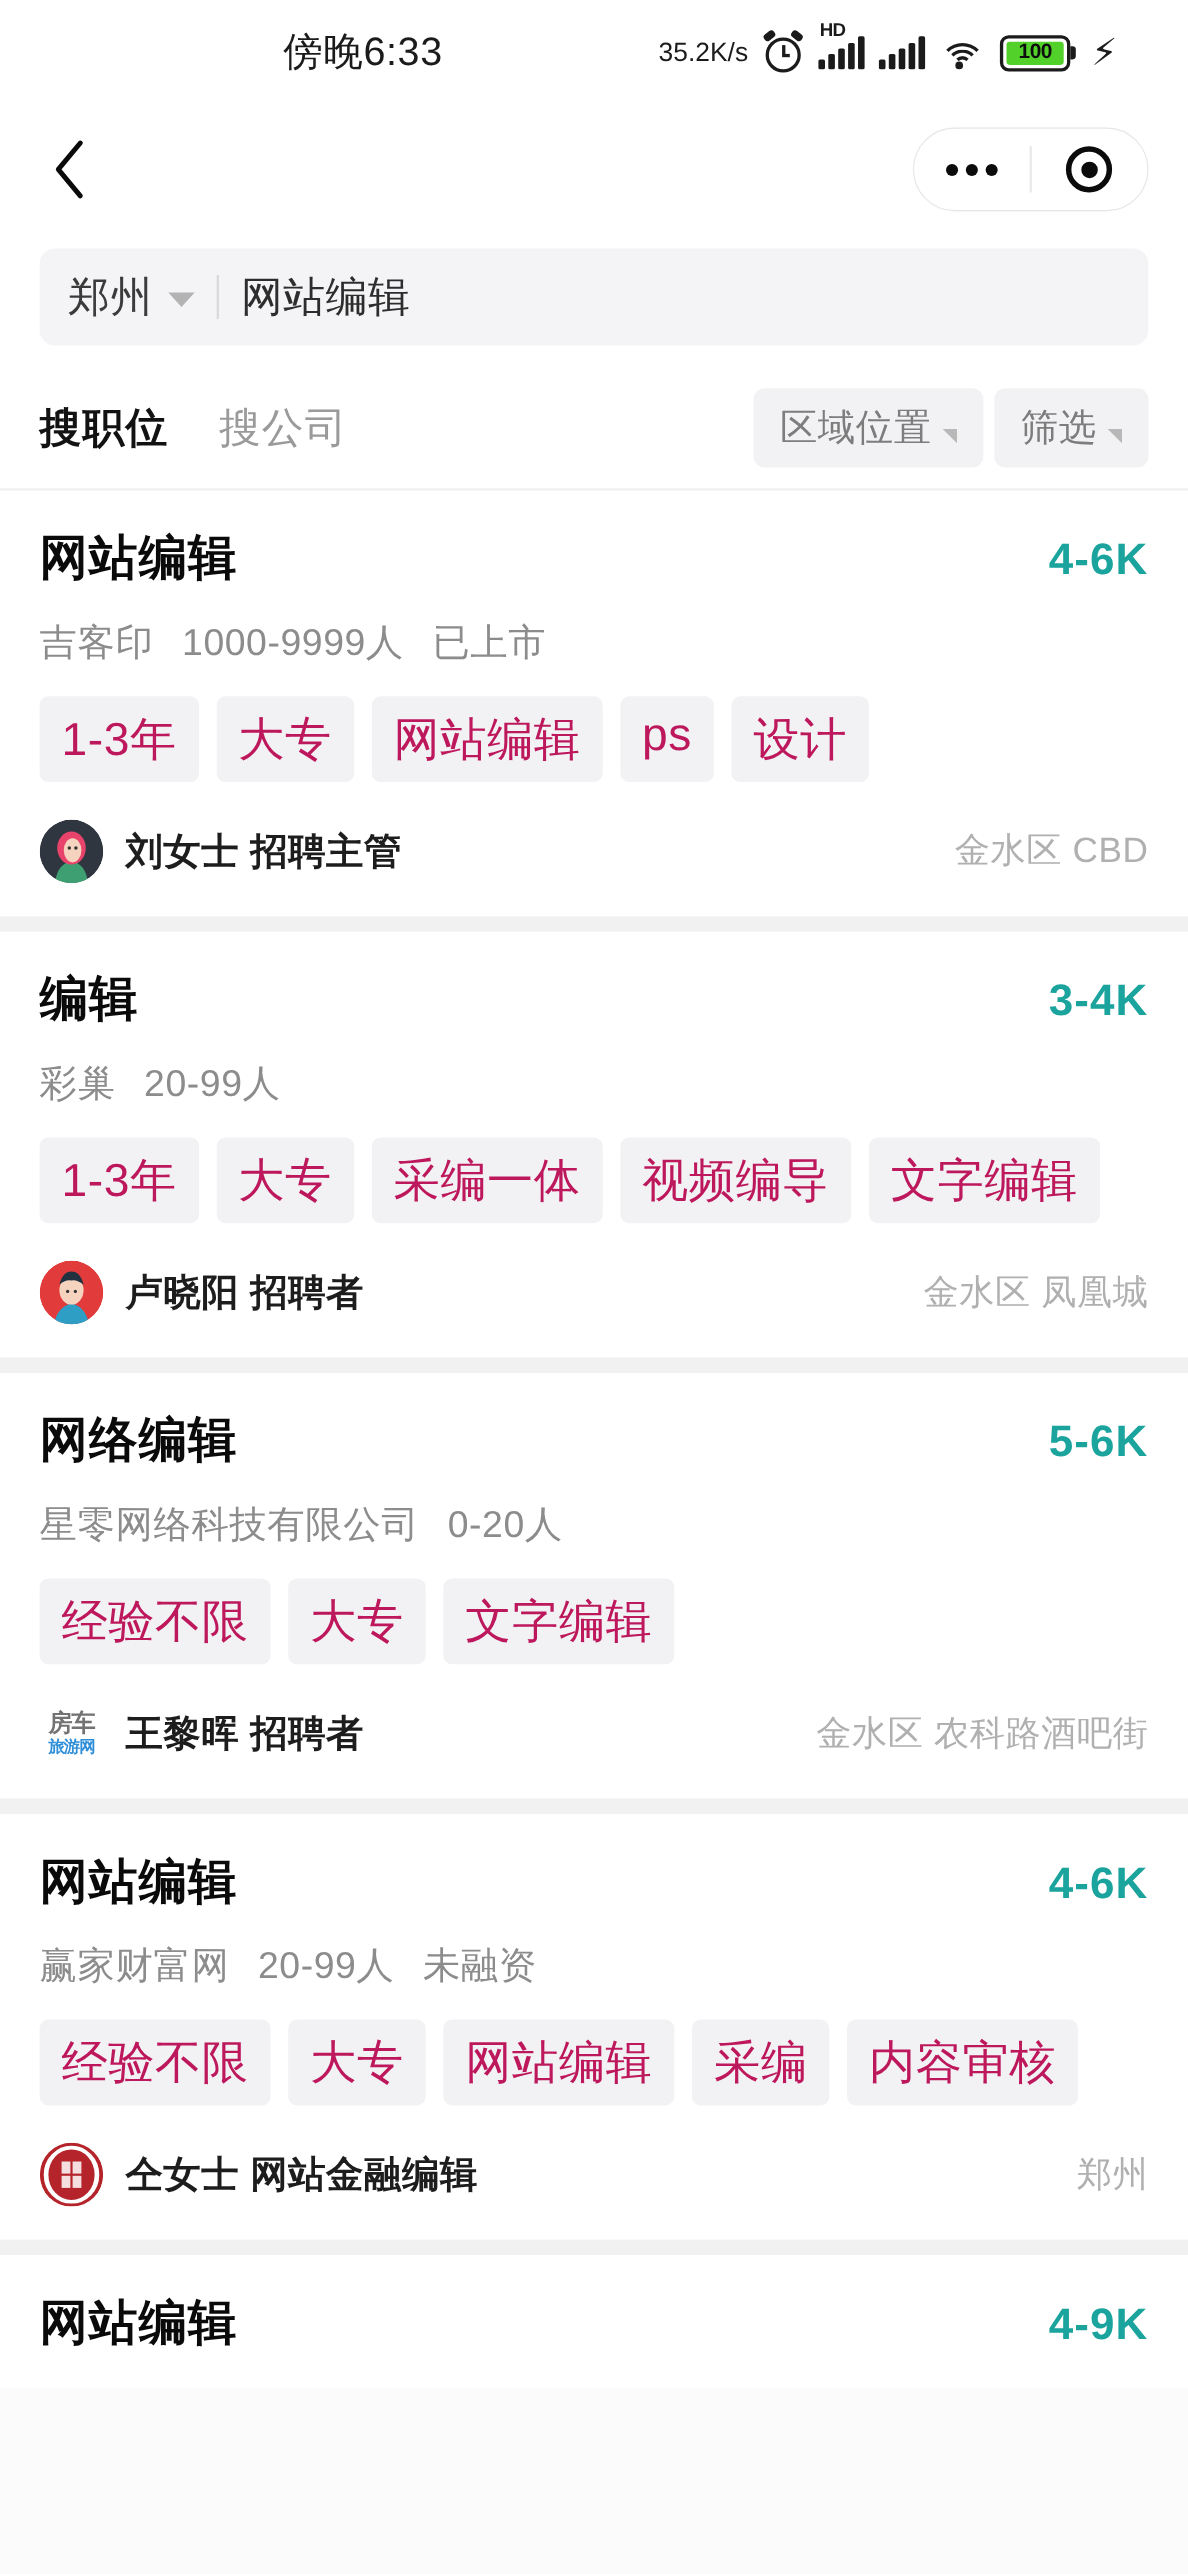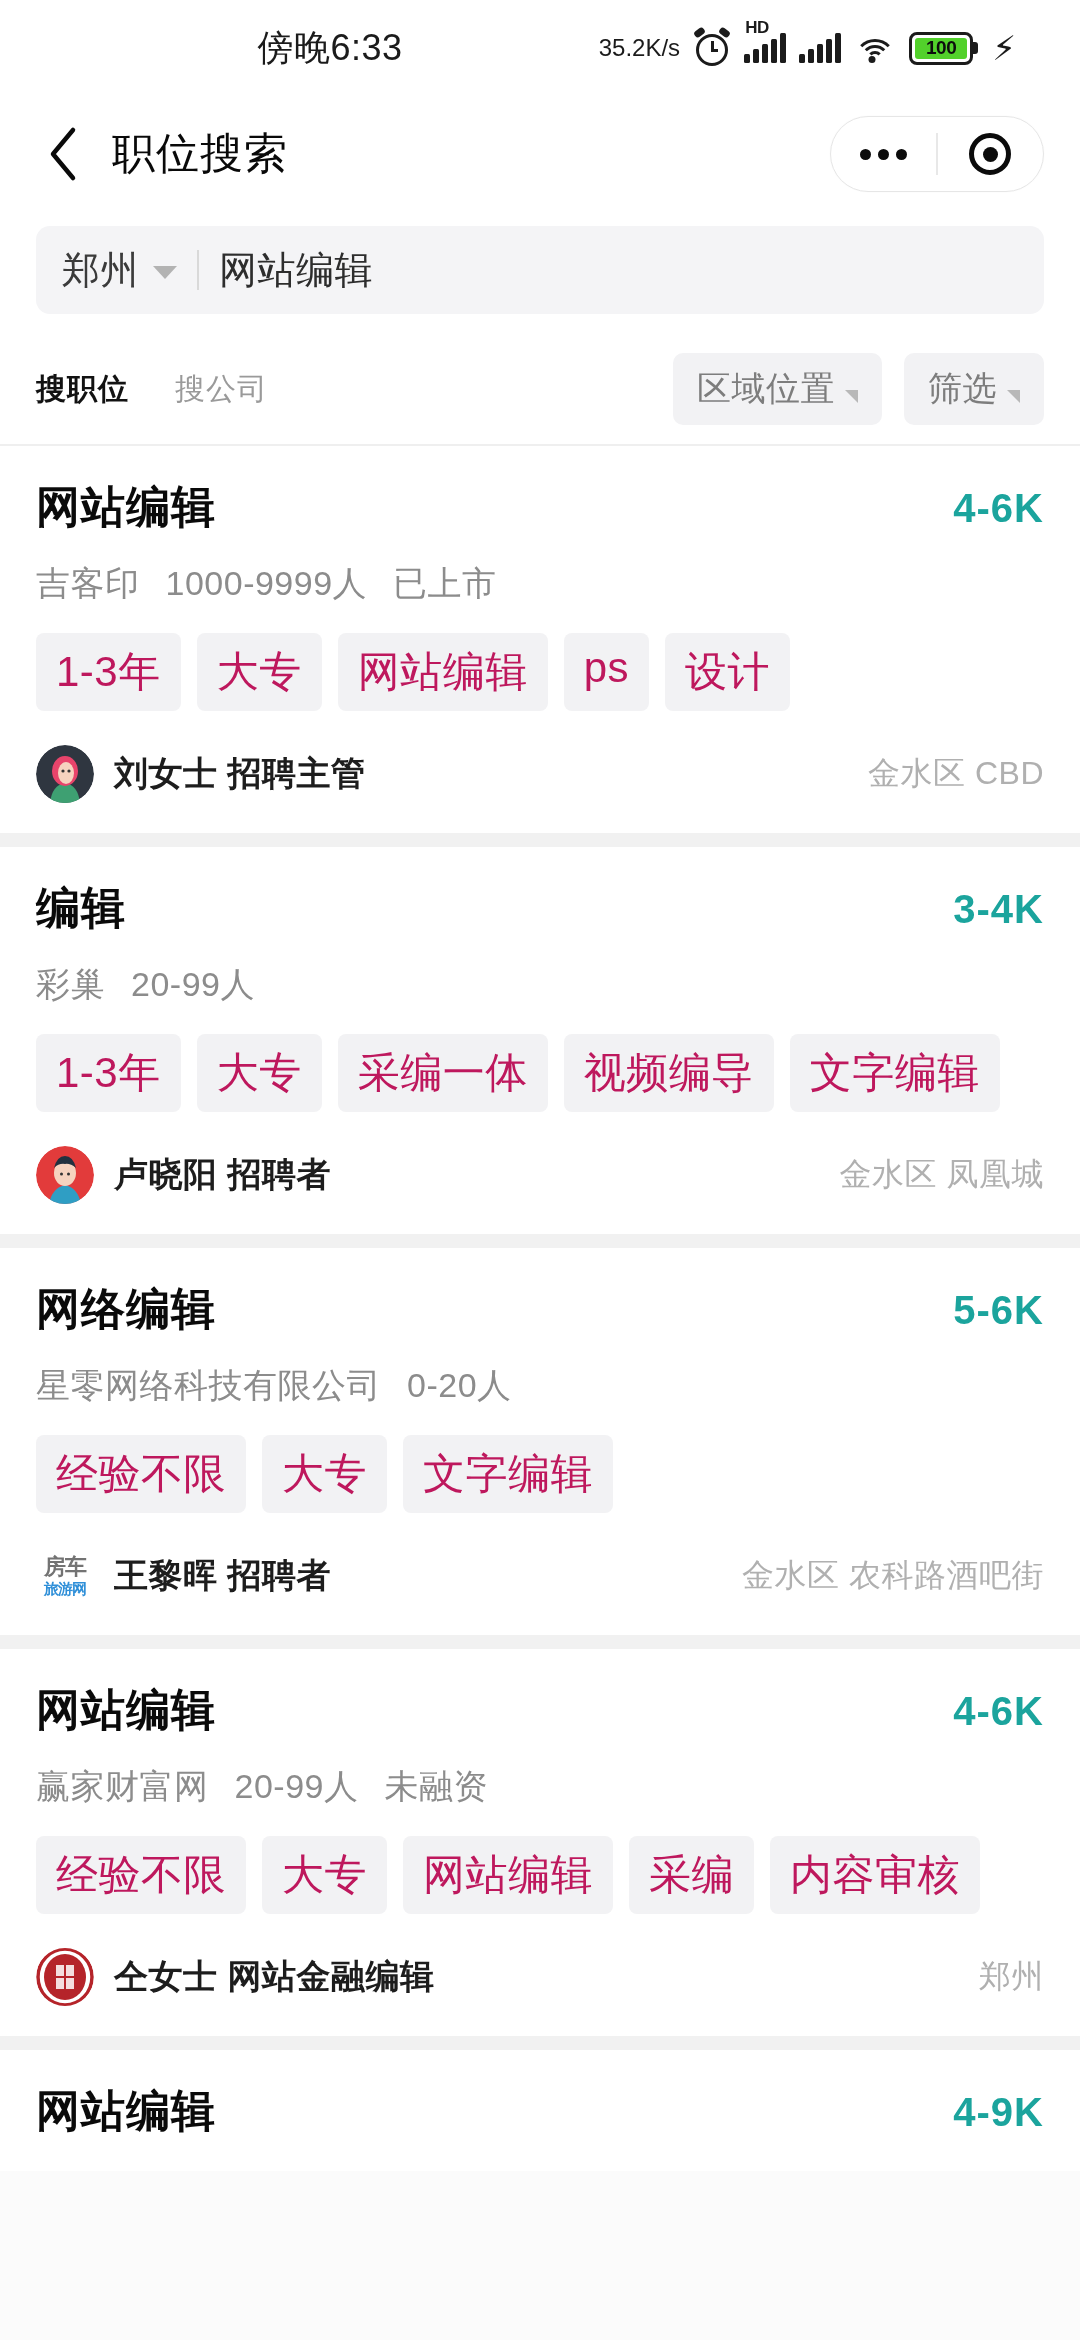--- a/index.html
+++ b/index.html
@@ -115,23 +115,23 @@
     border-top:13px solid #b3b3b3; margin-top:5px;
   }
   .vdiv{ width:2px; height:40px; background:#d9d9d9; margin:0 20px; }
   .query{ font-size:38px; color:#2d2d2d; letter-spacing:.5px; }
 
   
   .tabsrow{
     background:#ffffff; height:112px; display:flex; align-items:center;
     padding:0 36px; border-bottom:2px solid #efefef;
   }
-  .tab{ font-size:30px; color:#9a9a9a; margin-right:46px; letter-spacing:1px; cursor:pointer; }
+  .tab{ font-size:38px; color:#9a9a9a; margin-right:46px; letter-spacing:1px; cursor:pointer; }
   .tab.active{ color:#121212; font-weight:700; }
-  .filters{ margin-left:auto; display:flex; gap:22px; }
+  .filters{ margin-left:auto; display:flex; gap:10px; }
   .fbtn{
     height:72px; padding:0 24px; background:#f2f2f4; border-radius:10px;
     display:flex; align-items:center; gap:10px; cursor:pointer;
   }
   .fbtn span{ font-size:34px; color:#7d7d7d; letter-spacing:.5px; }
   .fcaret{
     width:0; height:0; border-left:13px solid transparent;
     border-top:13px solid #b8b8b8; margin-top:14px;
   }
 
@@ -214,21 +214,20 @@
       <div class="bolt">⚡</div>
     </div>
   </div>
 
   <div class="navbar">
     <div class="back">
       <svg width="34" height="56" viewBox="0 0 34 56">
           <path d="M27 4 L7 28 L27 52" fill="none" stroke="#0a0a0a" stroke-width="4.5" stroke-linecap="round" stroke-linejoin="round"></path>
         </svg>
     </div>
-    <div class="nav-title">职位搜索</div>
     <div class="capsule">
       <div class="cap-half">
         <span class="dots">
             <i></i>
             <i></i>
             <i></i>
           </span>
       </div>
       <div class="cap-div"></div>
       <div class="cap-half">

